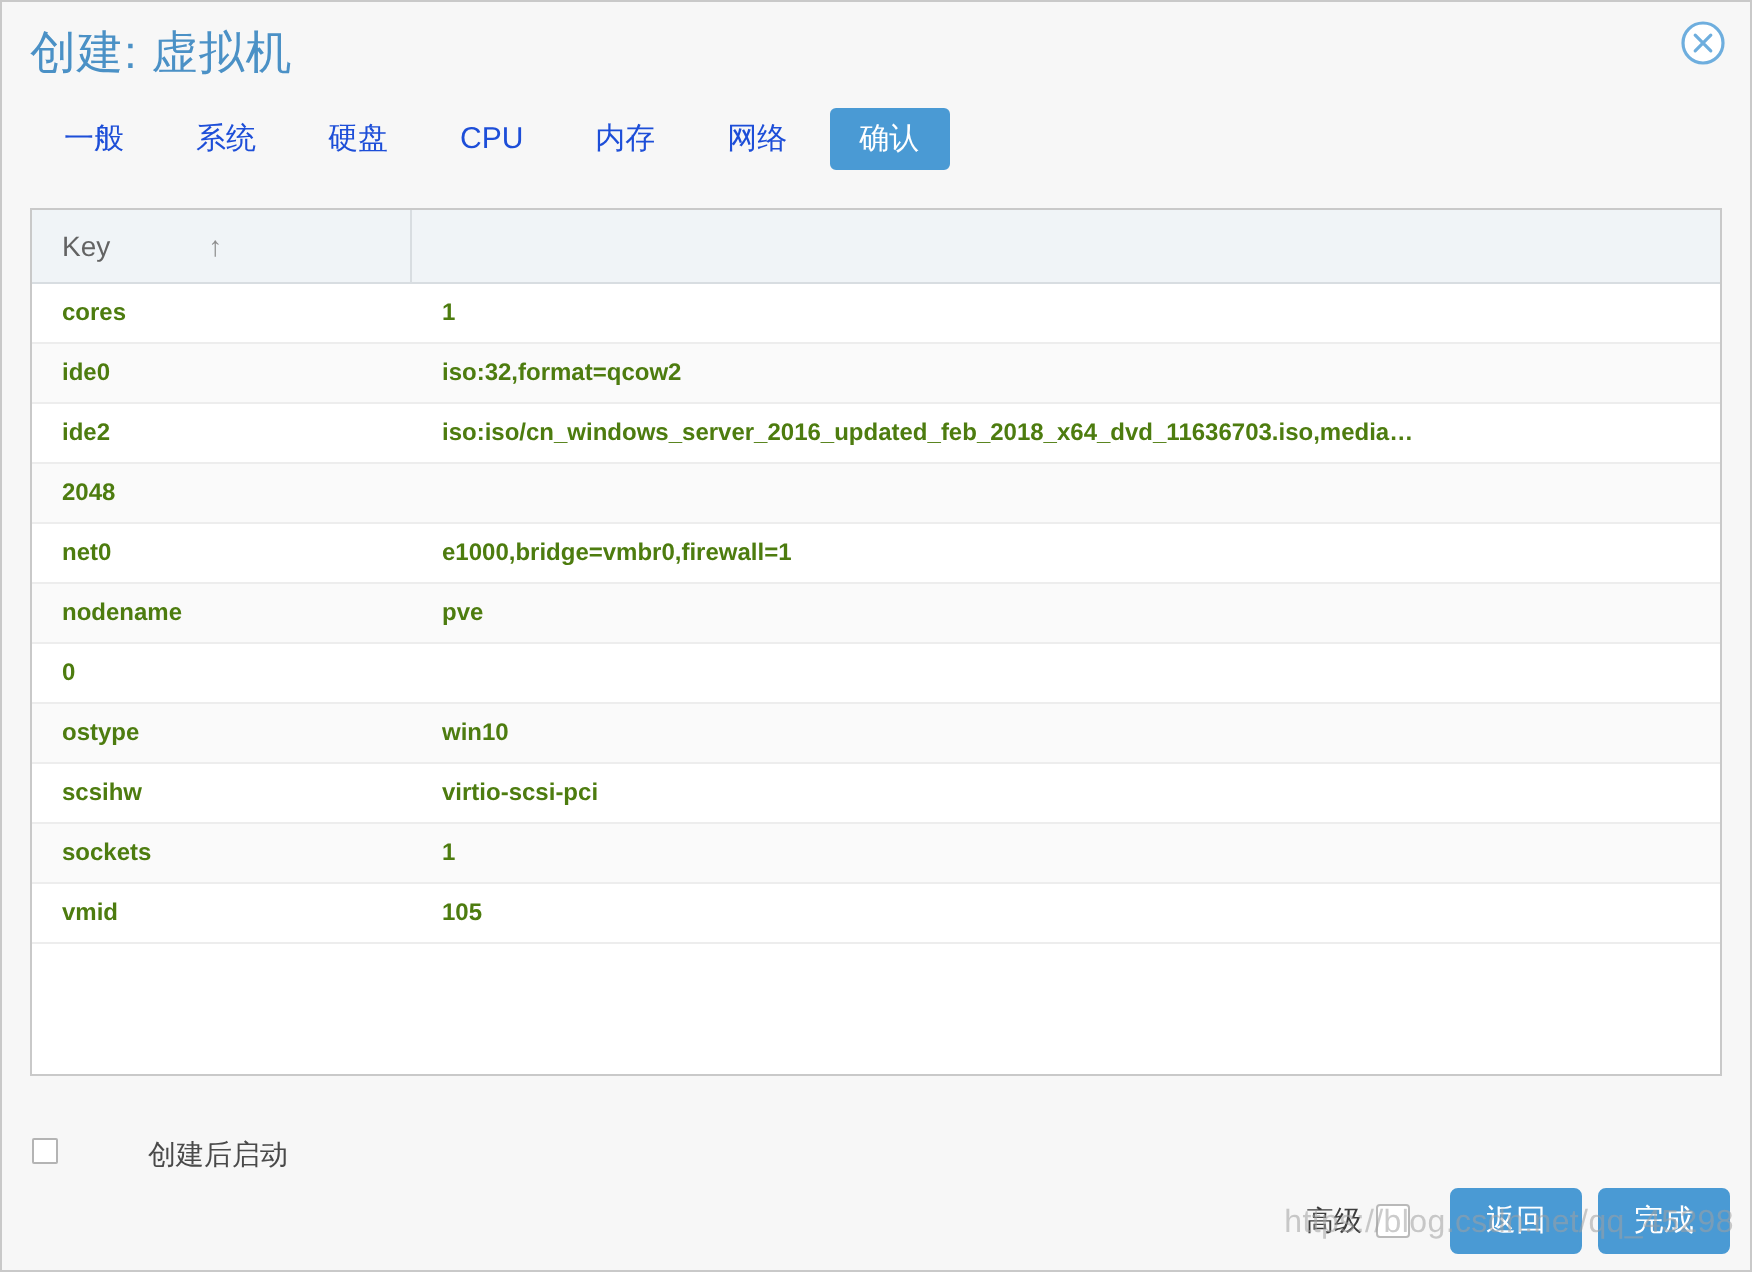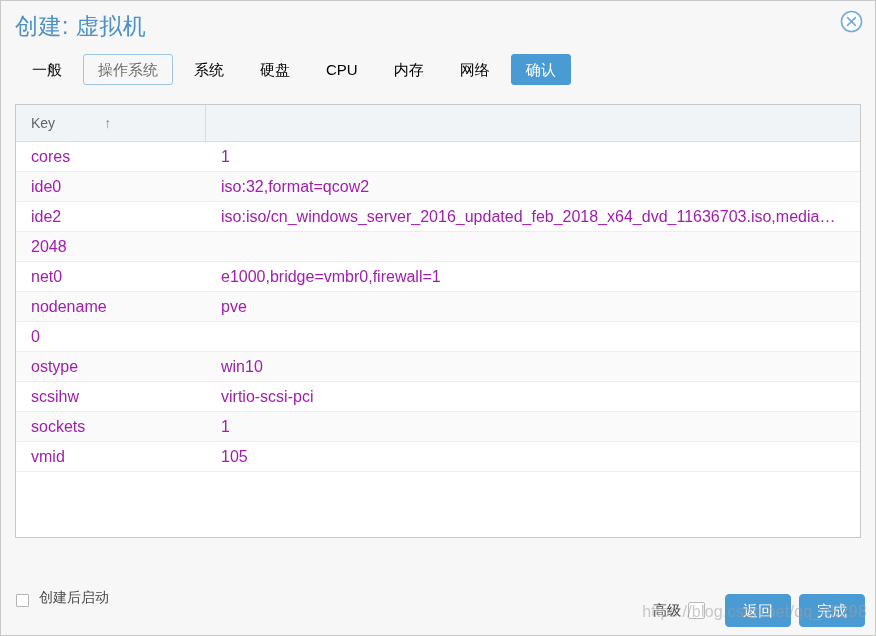--- a/index.html
+++ b/index.html
@@ -70,21 +70,21 @@
   }
   .tabs {
     position: absolute;
     left: 16px;
     top: 13px;
     display: flex;
     align-items: center;
   }
   .tab {
     font-size: 15px;
-    color: #000000;
+    color: #1d4ed8;
     padding: 5px 14px;
     margin-right: 6px;
     border: 1px solid transparent;
     border-radius: 3px;
     white-space: nowrap;
     cursor: pointer;
     background: transparent;
     line-height: 19px;
   }
   .tab.focused {
@@ -160,45 +160,47 @@
     align-items: center;
     cursor: default;
   }
   .grow.odd {
     background: #fafafa;
   }
   .grow.even {
     background: #ffffff;
   }
   .cell {
-    font-size: 16px;
-    color: #a21caf;
+    font-size: 12px;
+    color: #4d7c0f;
     padding-left: 15px;
     box-sizing: border-box;
     white-space: nowrap;
     overflow: hidden;
     text-overflow: ellipsis;
     line-height: 29px;
+    font-weight: bold;
   }
   .cell.key {
     width: 190px;
   }
   .cell.value {
     flex: 1;
     padding-right: 10px;
   }
 
   
   .startup-row {
     position: absolute;
     left: 15px;
-    top: 588px;
-    display: flex;
-    align-items: flex-end;
-    cursor: pointer;
+    top: 568px;
+    display: flex;
+    align-items: flex-start;
+    cursor: pointer;
+    gap: 35px;
   }
   .cbox {
     width: 13px;
     height: 13px;
     border: 1px solid #b4b4b4;
     background: #ffffff;
     box-sizing: border-box;
     border-radius: 1px;
     display: inline-block;
   }
@@ -270,21 +272,20 @@
         <svg width="23" height="23" viewBox="0 0 23 23">
           <circle cx="11.5" cy="11.5" r="10" fill="#ffffff" stroke="#6eaede" stroke-width="1.6"></circle>
           <path d="M7.6 7.6 L15.4 15.4 M15.4 7.6 L7.6 15.4" stroke="#6eaede" stroke-width="1.6" stroke-linecap="round"></path>
         </svg>
       </div>
     </div>
 
     <div class="tabbar">
       <div class="tabs">
         <div class="tab">一般</div>
-        <div class="tab focused">操作系统</div>
         <div class="tab">系统</div>
         <div class="tab">硬盘</div>
         <div class="tab">CPU</div>
         <div class="tab">内存</div>
         <div class="tab">网络</div>
         <div class="tab active">确认</div>
       </div>
     </div>
 
     <div class="grid-panel">

